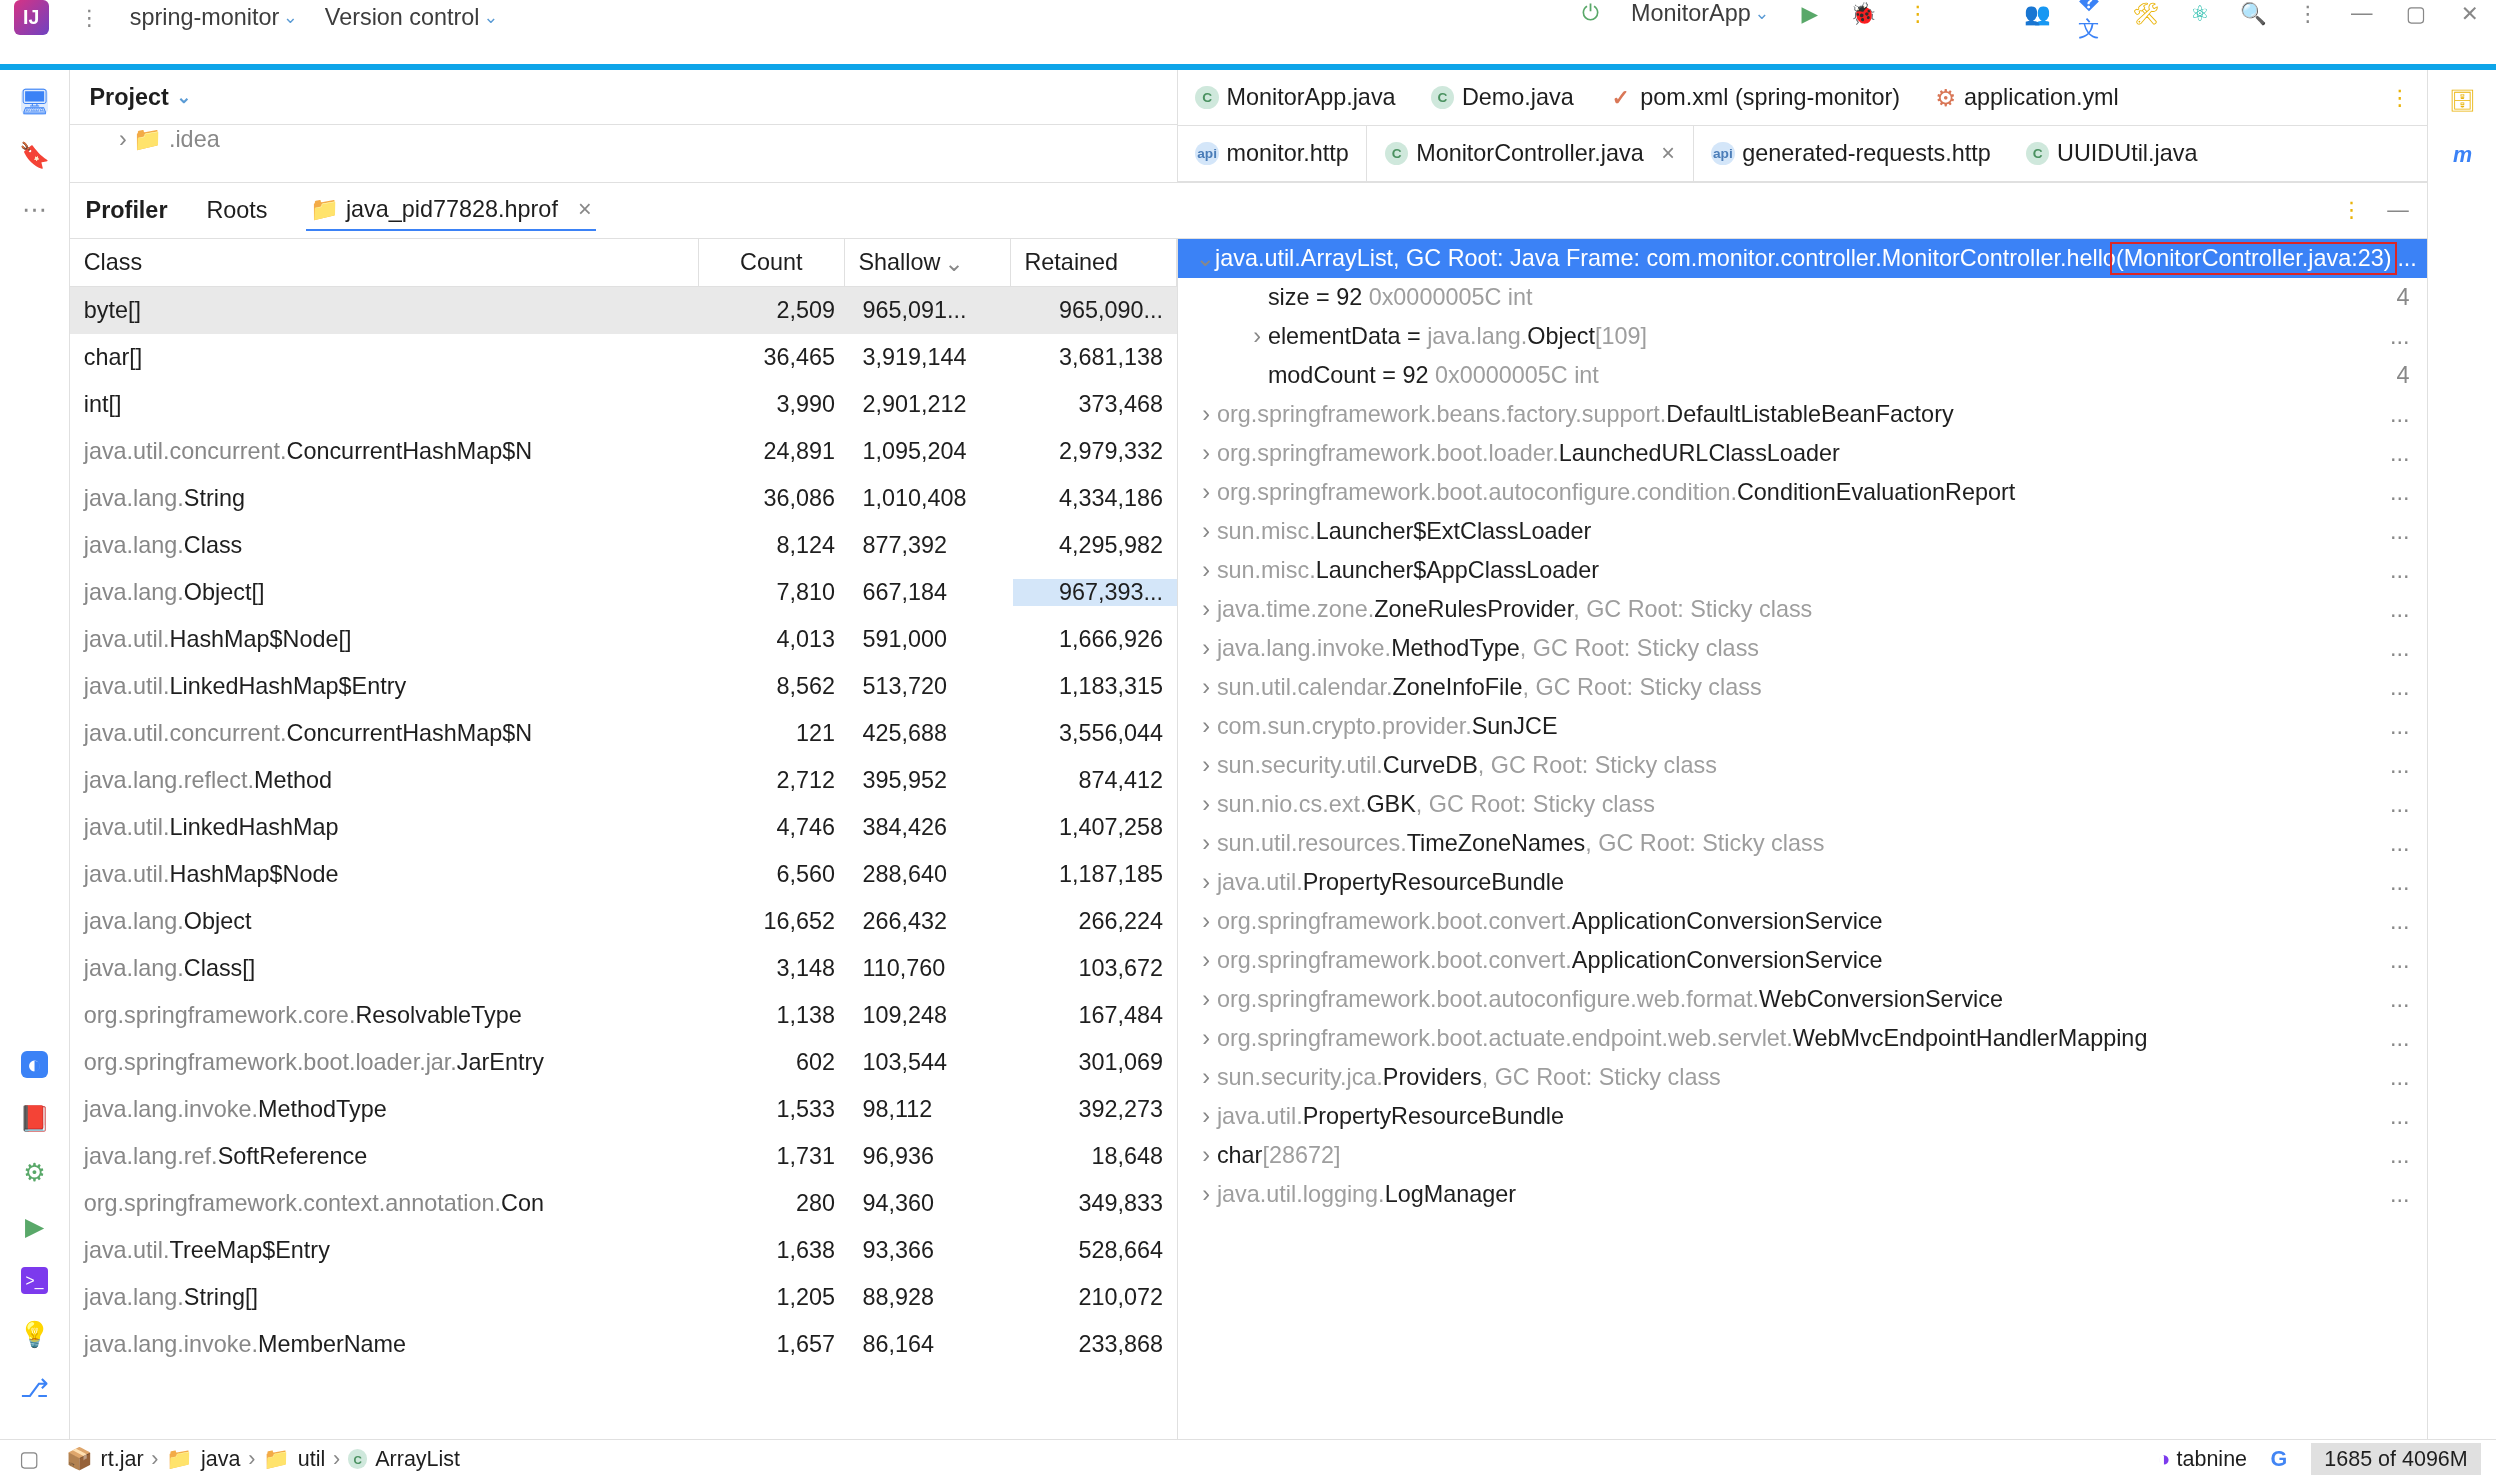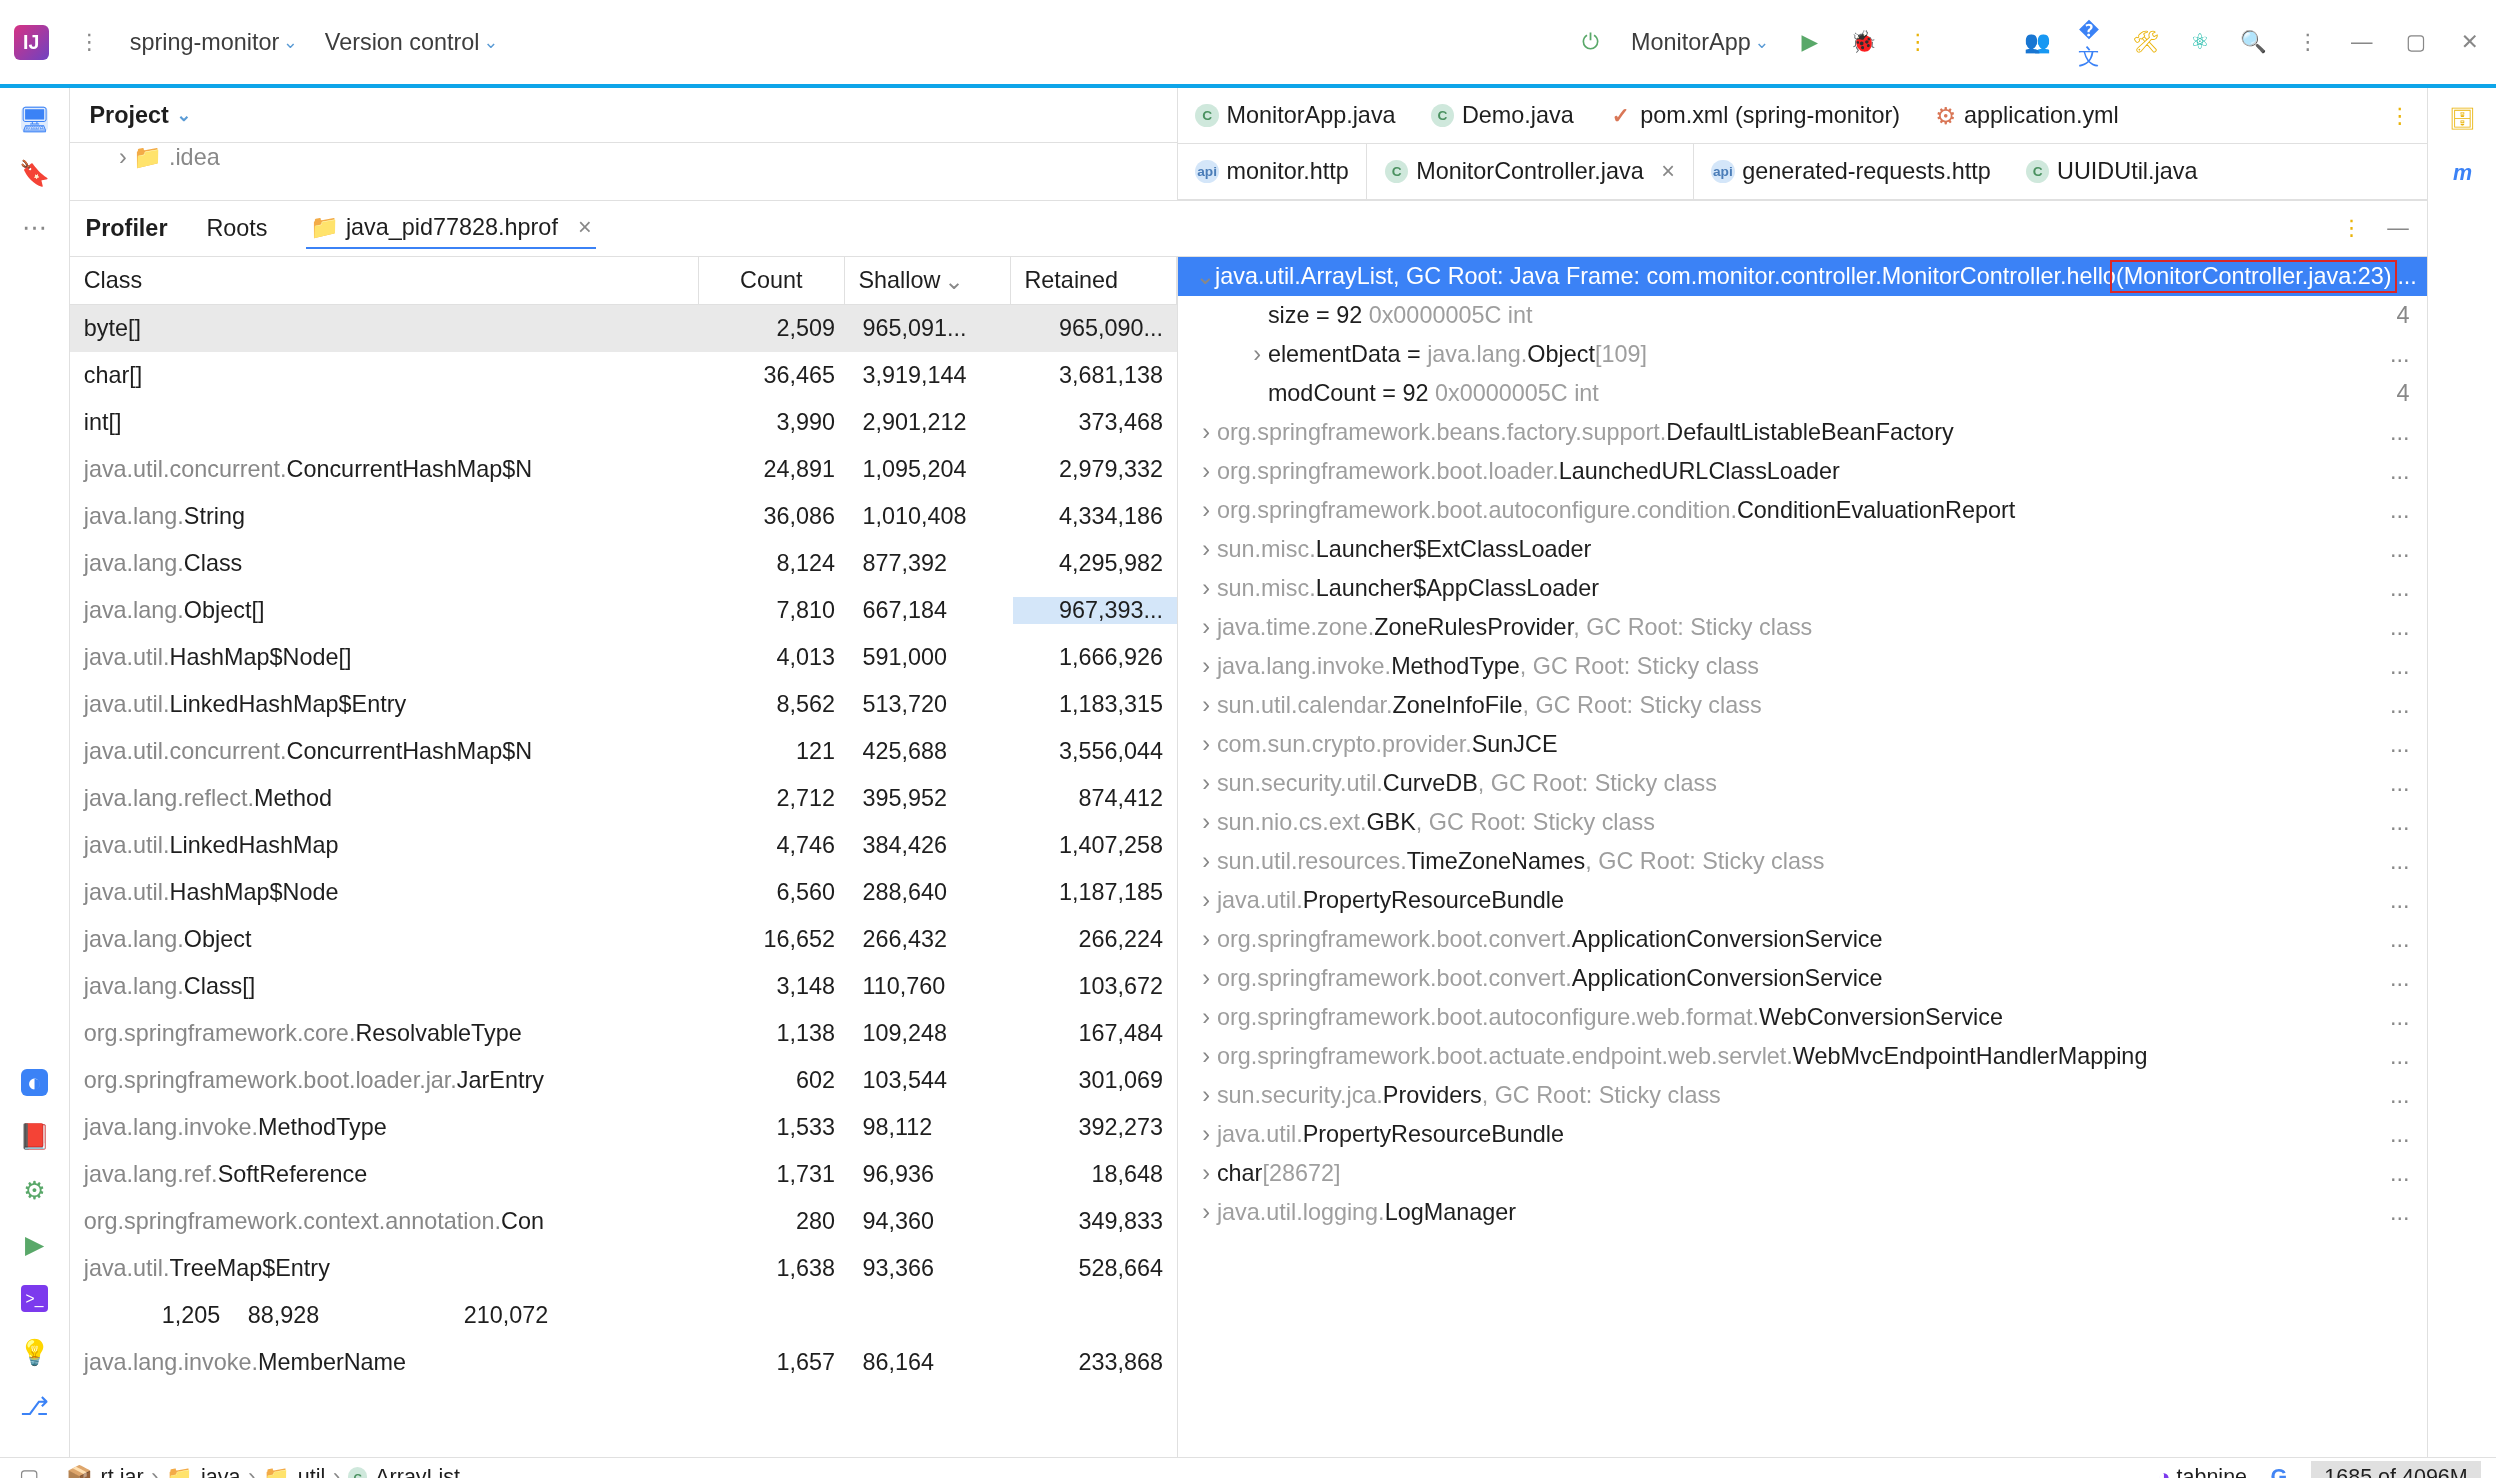--- a/index.html
+++ b/index.html
@@ -1,17 +1,17 @@
 <!DOCTYPE html>
 <html><head>
 <meta charset="utf-8">
 <style>
 html,body{margin:0;padding:0;width:2497px;height:1478px;font-family:"Segoe UI",Arial,sans-serif;font-size:23.4px;color:#1e1e1e;background:#fff;overflow:hidden}
 *{box-sizing:border-box}
-.toolbar{display:flex;align-items:center;height:88px;border-bottom:4px solid #0ea5e9;padding:0 13.7px;gap:17.6px}
+.toolbar{display:flex;align-items:flex-start;height:70px;border-bottom:6px solid #0ea5e9;padding:0 13.7px;gap:17.6px}
 .tb-left{display:flex;align-items:center;gap:27px}
 .tb-right{display:flex;align-items:center;gap:27px;margin-left:auto}
 .logo{width:35px;height:35px;background:linear-gradient(135deg,#d63384,#6f42c1);border-radius:5.9px;display:flex;align-items:center;justify-content:center;color:#fff;font-weight:bold;font-size:19.5px}
 .dd{color:#3d3d3d;display:flex;align-items:center;gap:3.9px}
 .chev{color:#5a9bd5;font-size:17.6px}
 .ic{width:27px;height:27px;display:inline-flex;align-items:center;justify-content:center;font-size:21.5px}
 .green{color:#59a869}
 .red{color:#e05555}
 .orange{color:#eab308}
 .blue{color:#3b82f6}
@@ -330,20 +330,21 @@
   <div class="c-sh"><span class="bar" style="width:0%;"></span>94,360</div>
   <div class="c-ret "><span class="bar" style="width:0%;"></span>349,833</div>
             </div>
             <div class="row">
               <div class="c-class"><span class="pkg">java.util.</span><span class="cls">TreeMap$Entry</span></div>
   <div class="c-cnt"><span class="bar" style="width:4%"></span>1,638</div>
   <div class="c-sh"><span class="bar" style="width:0%;"></span>93,366</div>
   <div class="c-ret "><span class="bar" style="width:0%;"></span>528,664</div>
             </div>
             <div class="row">
+              <div class="c-class"><span class="pkg">java.lang.</span><span class="cls">String[]</span></div>
   <div class="c-cnt"><span class="bar" style="width:3%"></span>1,205</div>
   <div class="c-sh"><span class="bar" style="width:0%;"></span>88,928</div>
   <div class="c-ret "><span class="bar" style="width:0%;"></span>210,072</div>
             </div>
             <div class="row">
               <div class="c-class"><span class="pkg">java.lang.invoke.</span><span class="cls">MemberName</span></div>
   <div class="c-cnt"><span class="bar" style="width:5%"></span>1,657</div>
   <div class="c-sh"><span class="bar" style="width:0%;"></span>86,164</div>
   <div class="c-ret "><span class="bar" style="width:0%;"></span>233,868</div>
             </div>

